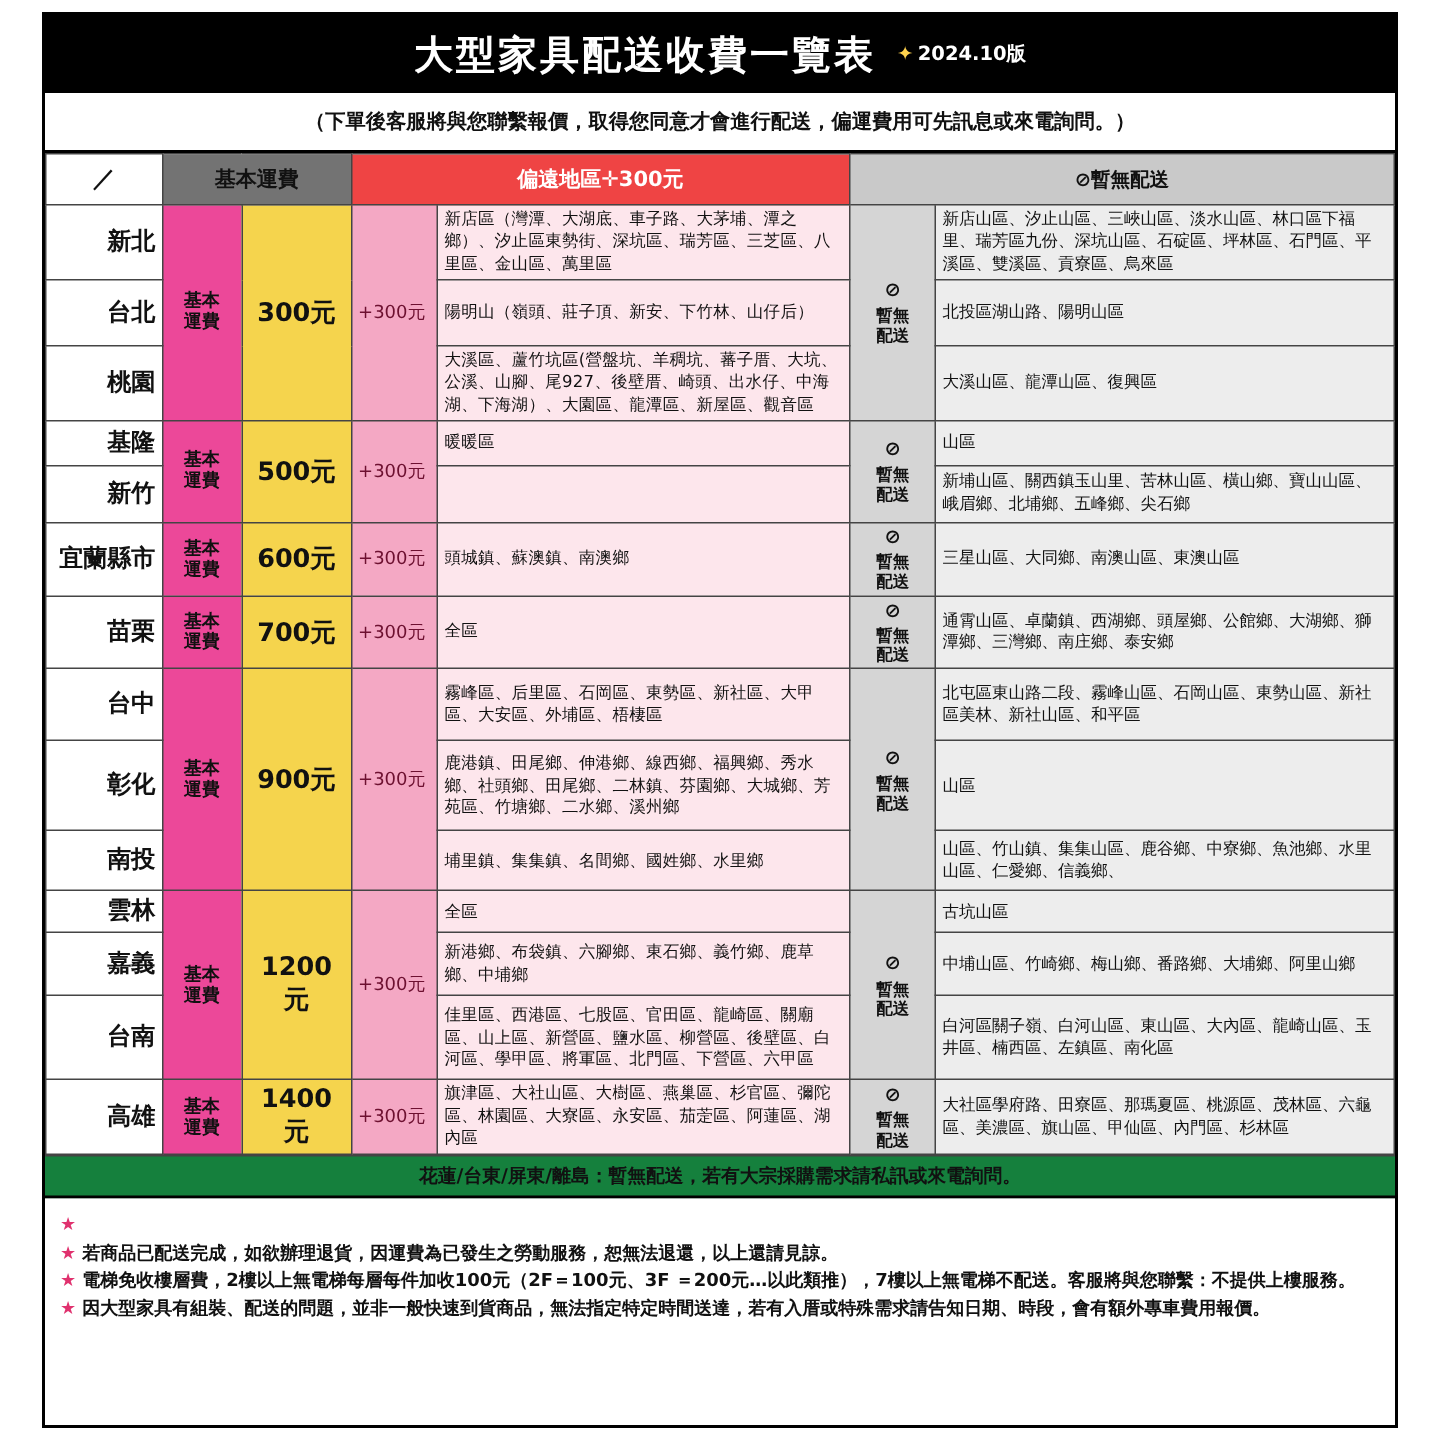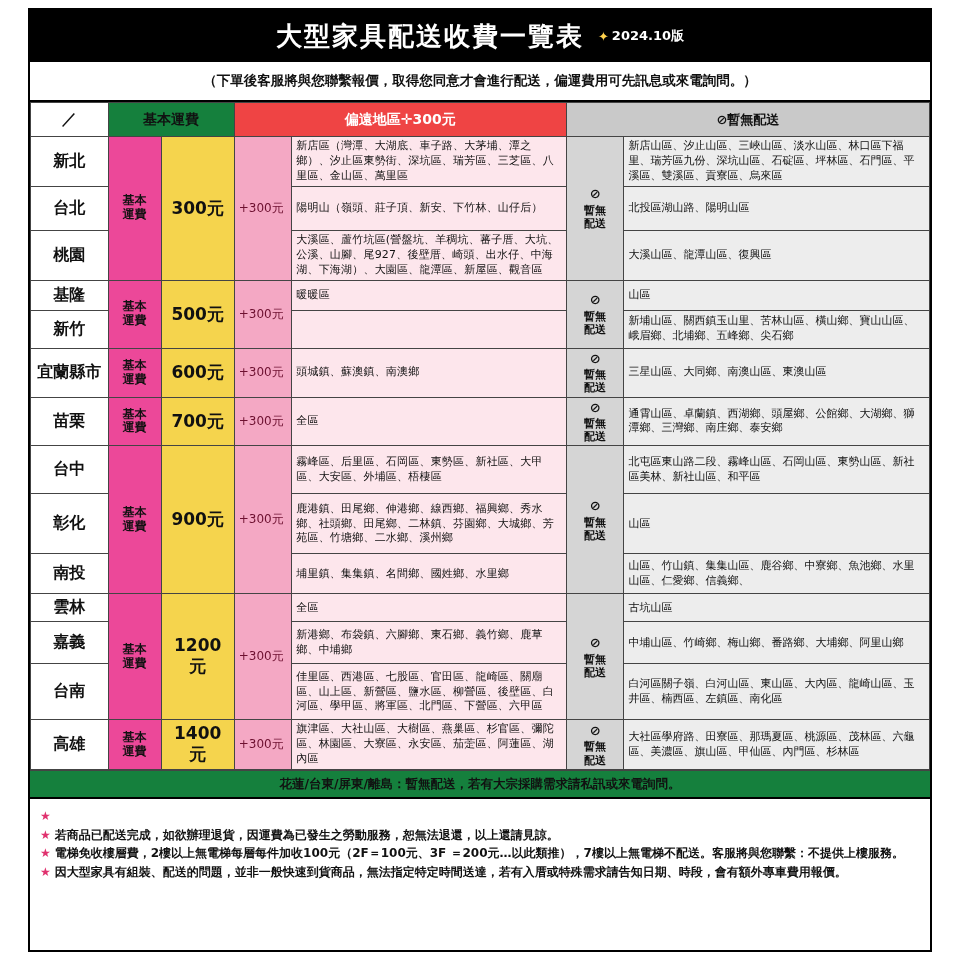--- a/index.html
+++ b/index.html
@@ -55,26 +55,26 @@
   col.c-region{width:70px;}
   col.c-basic{width:48px;}
   col.c-fee{width:66px;}
   col.c-extra{width:52px;}
   col.c-remote{width:248px;}
   col.c-nos{width:52px;}
   col.c-nolist{width:276px;}
 
   
   .hdr-slash{background:#fff;text-align:center;font-size:15px;font-weight:bold;}
-  .hdr-basic{background:#15803d;text-align:center;font-weight:bold;font-size:14px;}
+  .hdr-basic{background:#737373;text-align:center;font-weight:bold;font-size:14px;}
   .hdr-remote{background:#ef4444;color:#fff;text-align:center;font-weight:bold;font-size:14px;}
   .hdr-none{background:#c9c9c9;text-align:center;font-weight:bold;font-size:13px;}
 
   .reg{
-    text-align:center;font-weight:bold;font-size:16px;background:#fff;
+    text-align:right;font-weight:bold;font-size:16px;background:#fff;
   }
   .basic{
     background:#ec4899;text-align:center;font-weight:bold;font-size:12px;line-height:1.15;
   }
   .fee{
     background:#f5d44d;text-align:center;font-weight:bold;font-size:17px;
   }
   .extra{
     background:#f4a8c4;text-align:left;font-weight:normal;font-size:12px;color:#6d1030;
   }

